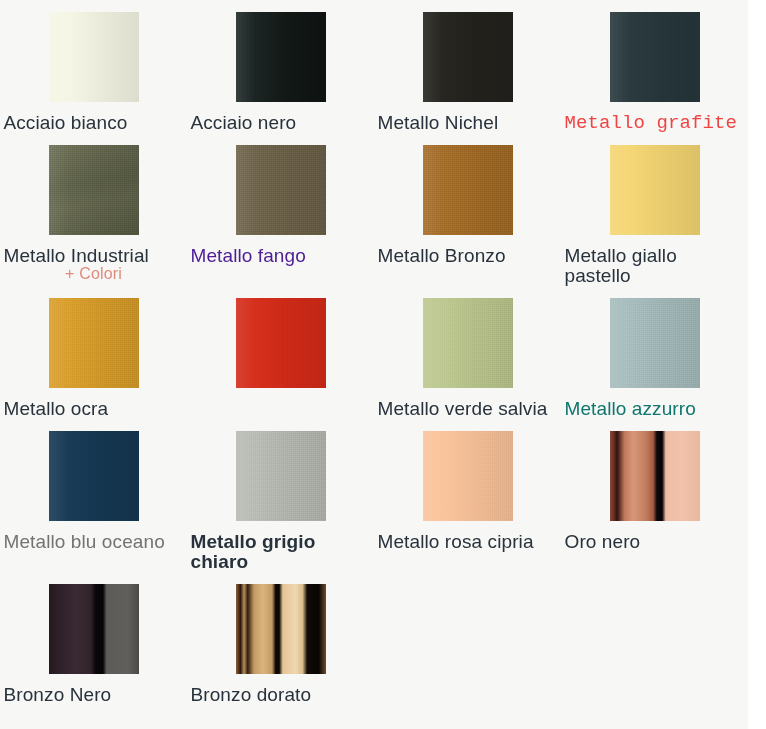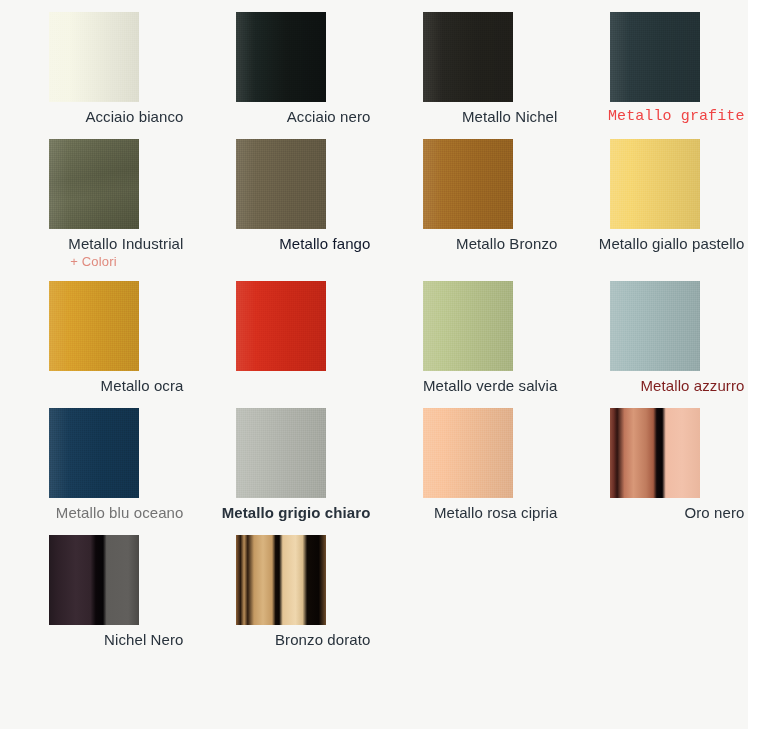--- a/index.html
+++ b/index.html
@@ -91,35 +91,35 @@
     inset: 0;
     pointer-events: none;
     background: linear-gradient(90deg,
       rgba(255,255,255,0.10) 0%,
       rgba(255,255,255,0.02) 22%,
       rgba(0,0,0,0.05) 60%,
       rgba(0,0,0,0.10) 100%);
   }
 
   .swatch-label {
-    margin-top: 5px;
+    margin-top: 11px;
     width: 180px;
-    text-align: right;
-    font-size: 15px;
+    text-align: left;
+    font-size: 19px;
     line-height: 20px;
     color: #28323c;
     letter-spacing: 0.1px;
     font-family: "Liberation Sans", "DejaVu Sans", sans-serif;
   }
 
   .swatch-sublabel {
     margin-top: 1px;
     width: 180px;
     text-align: center;
-    font-size: 13px;
+    font-size: 16px;
     line-height: 14px;
     color: #e08a7e;
     letter-spacing: 0.15px;
   }
   .swatch-sublabel:empty { display: none; }
 </style>
 </head>
 <body>
 
 <div id="palette-page" style="background: rgb(255, 255, 255);">
@@ -141,21 +141,21 @@
           <div class="swatch-chip grain sheen" style="background: rgb(38, 54, 58);"></div>
           <div class="swatch-label" style="color: #ef4444; font-family: Liberation Mono, monospace;">Metallo grafite</div>
         </div>
         <div class="swatch-cell row-2">
           <div class="swatch-chip grain sheen" style="background: linear-gradient(170deg, rgb(106, 109, 82) 0%, rgb(92, 95, 70) 42%, rgb(99, 102, 76) 62%, rgb(88, 91, 66) 100%);"></div>
           <div class="swatch-label" style="color: rgb(40, 50, 60);">Metallo Industrial</div>
           <div class="swatch-sublabel" style="color: rgb(224, 138, 126);">+ Colori</div>
         </div>
         <div class="swatch-cell row-2">
           <div class="swatch-chip grain sheen" style="background: rgb(107, 97, 73);"></div>
-          <div class="swatch-label" style="color: #0f172a;">Metallo fango</div>
+          <div class="swatch-label" style="color: #4c1d95;">Metallo fango</div>
         </div>
         <div class="swatch-cell row-2">
           <div class="swatch-chip grain sheen" style="background: rgb(162, 107, 36);"></div>
           <div class="swatch-label" style="color: rgb(40, 50, 60);">Metallo Bronzo</div>
         </div>
         <div class="swatch-cell row-3">
           <div class="swatch-chip grain sheen" style="background: rgb(246, 214, 112);"></div>
           <div class="swatch-label" style="color: rgb(40, 50, 60);">Metallo giallo pastello</div>
         </div>
         <div class="swatch-cell row-3">
@@ -164,41 +164,41 @@
         </div>
         <div class="swatch-cell row-3">
           <div class="swatch-chip grain sheen" style="background: rgb(213, 42, 24);"></div>
         </div>
         <div class="swatch-cell row-3">
           <div class="swatch-chip grain sheen" style="background: rgb(187, 199, 143);"></div>
           <div class="swatch-label" style="color: rgb(40, 50, 60);">Metallo verde salvia</div>
         </div>
         <div class="swatch-cell row-4">
           <div class="swatch-chip grain sheen" style="background: rgb(165, 188, 188);"></div>
-          <div class="swatch-label" style="color: #7f1d1d;">Metallo azzurro</div>
+          <div class="swatch-label" style="color: #0f766e;">Metallo azzurro</div>
         </div>
         <div class="swatch-cell row-4">
           <div class="swatch-chip grain sheen" style="background: rgb(19, 55, 83);"></div>
           <div class="swatch-label" style="color: #737373;">Metallo blu oceano</div>
         </div>
         <div class="swatch-cell row-4">
           <div class="swatch-chip grain sheen" style="background: rgb(183, 186, 178);"></div>
           <div class="swatch-label" style="color: rgb(40, 50, 60); font-weight: bold;">Metallo grigio chiaro</div>
         </div>
         <div class="swatch-cell row-4">
           <div class="swatch-chip grain sheen" style="background: rgb(249, 195, 155);"></div>
           <div class="swatch-label" style="color: rgb(40, 50, 60);">Metallo rosa cipria</div>
         </div>
         <div class="swatch-cell row-5">
           <div class="swatch-chip" style="background: linear-gradient(90deg, rgb(138, 74, 58) 0%, rgb(106, 47, 38) 4%, rgb(46, 19, 16) 8%, rgb(192, 119, 92) 16%, rgb(216, 152, 120) 26%, rgb(192, 124, 94) 40%, rgb(165, 91, 66) 48%, rgb(16, 8, 10) 52%, rgb(6, 3, 5) 58%, rgb(240, 188, 164) 62%, rgb(242, 194, 171) 80%, rgb(234, 183, 158) 100%);"></div>
           <div class="swatch-label" style="color: rgb(40, 50, 60);">Oro nero</div>
         </div>
         <div class="swatch-cell row-5">
           <div class="swatch-chip" style="background: linear-gradient(90deg, rgb(36, 26, 32) 0%, rgb(46, 32, 40) 10%, rgb(58, 42, 51) 30%, rgb(51, 36, 44) 46%, rgb(11, 6, 9) 52%, rgb(6, 4, 6) 60%, rgb(94, 92, 89) 64%, rgb(97, 95, 92) 88%, rgb(75, 73, 70) 100%);"></div>
-          <div class="swatch-label" style="color: rgb(40, 50, 60);">Nichel Nero</div>
+          <div class="swatch-label" style="color: rgb(40, 50, 60);">Bronzo Nero</div>
         </div>
         <div class="swatch-cell row-5">
           <div class="swatch-chip" style="background: linear-gradient(90deg, rgb(138, 94, 52) 0%, rgb(42, 26, 14) 5%, rgb(185, 141, 88) 9%, rgb(47, 29, 16) 13%, rgb(197, 154, 99) 20%, rgb(217, 180, 127) 30%, rgb(197, 154, 99) 40%, rgb(17, 10, 6) 44%, rgb(10, 6, 4) 48%, rgb(228, 197, 150) 52%, rgb(239, 215, 174) 66%, rgb(217, 188, 140) 74%, rgb(16, 10, 6) 79%, rgb(9, 5, 3) 92%, rgb(110, 76, 42) 100%);"></div>
           <div class="swatch-label" style="color: rgb(40, 50, 60);">Bronzo dorato</div>
         </div>
       </div>
   </div>
 </div>
 
 </body></html>

